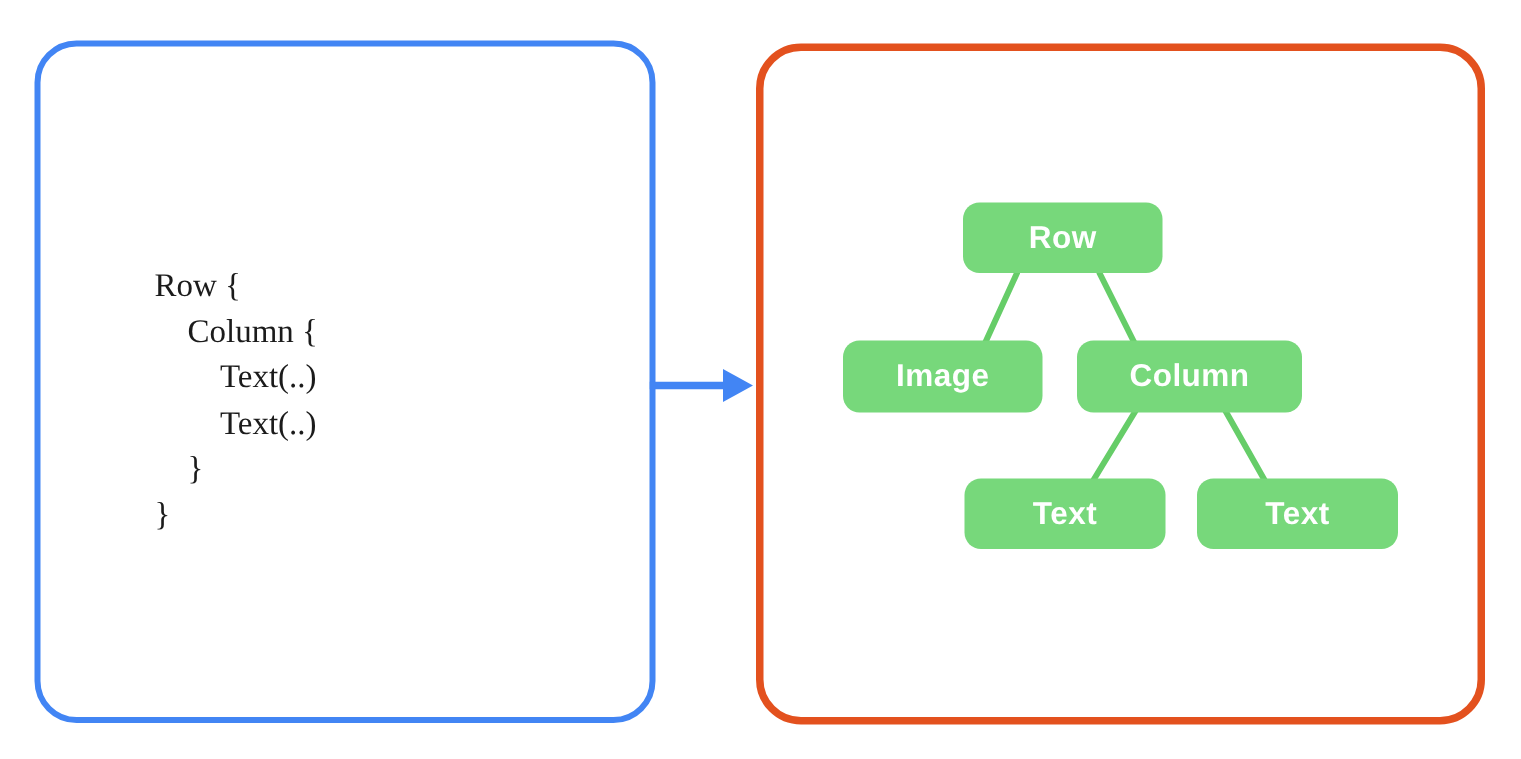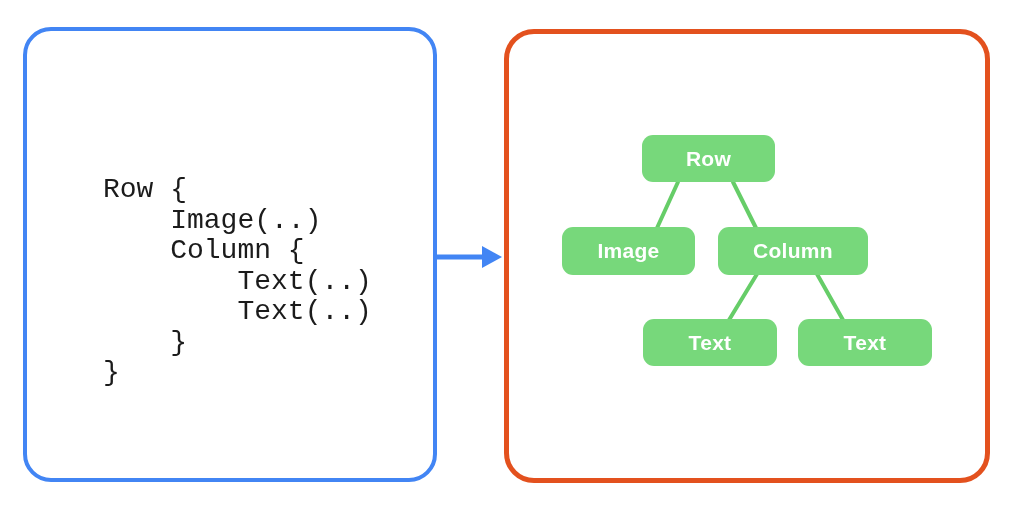--- a/index.html
+++ b/index.html
@@ -35,22 +35,22 @@
     height: 454px;
     border: 5px solid var(--panel-right-border, #E3511E);
     border-radius: 30px;
   }
   .code-block {
     position: absolute;
     left: 76px;
     top: 144px;
   }
   .code-line {
-    font-family: Liberation Mono, monospace;
-    font-size: 28px;
+    font-family: Liberation Serif, serif;
+    font-size: 22px;
     line-height: 30.5px;
     white-space: pre;
     color: var(--code-text, #1b1b1b);
   }
   .flow-arrow {
     position: absolute;
     left: 433px;
     top: 244px;
     width: 70px;
     height: 26px;
@@ -89,21 +89,20 @@
   .node-text-2  { left: 289px; top: 285px; width: 134px; height: 47px; }
 </style>
 </head>
 <body>
 
 <div class="canvas">
 
   <div class="panel code-panel">
     <div class="code-block">
       <div class="code-line">Row {</div>
-      <div class="code-line">    Image(..)</div>
       <div class="code-line">    Column {</div>
       <div class="code-line">        Text(..)</div>
       <div class="code-line">        Text(..)</div>
       <div class="code-line">    }</div>
       <div class="code-line">}</div>
     </div>
   </div>
 
   <svg class="flow-arrow" viewBox="0 0 70 26" aria-hidden="true">
     <line x1="0" y1="13" x2="51" y2="13"></line>

